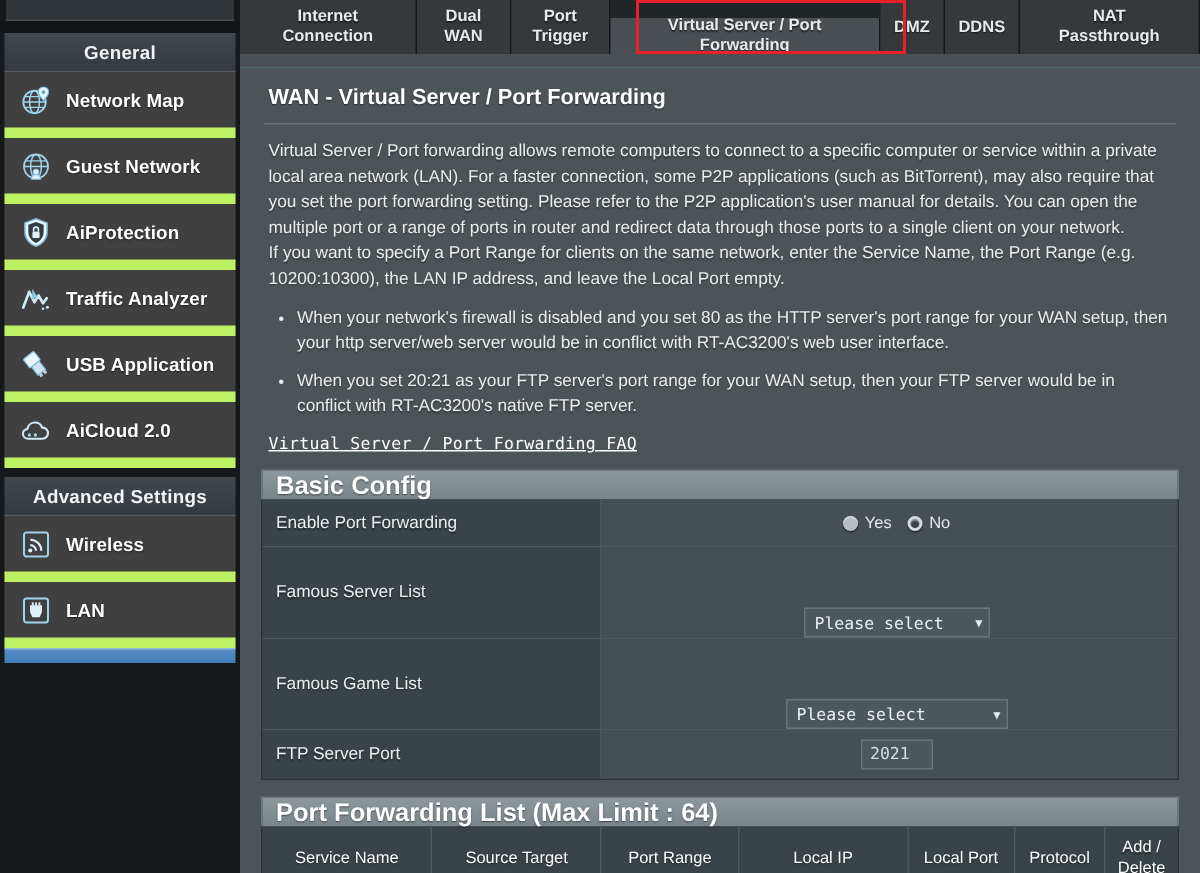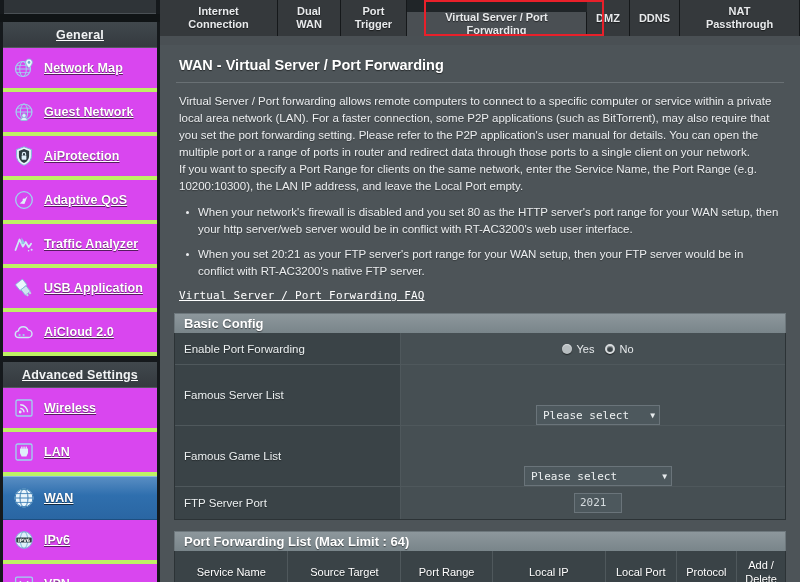--- a/index.html
+++ b/index.html
@@ -19,25 +19,24 @@
     width: 800px;
     height: 582px;
     display: flex;
     background: #14181b;
   }
 
   
   .sidebar {
     width: 160px;
     flex: 0 0 160px;
-    height: 582px;
+    height: 442px;
     background: #15191c;
     position: relative;
     overflow: hidden;
-    text-decoration: underline;
   }
   .sidebar-stub {
     height: 14px;
     margin: 0 4px;
     background: #2f3438;
     border-bottom: 1px solid #4a5055;
   }
   .sidebar-gap { height: 8px; background: #101416; }
 
   .nav-group { margin: 0 3px 6px 3px; }
@@ -52,22 +51,22 @@
     font-weight: bold;
     letter-spacing: .2px;
     border-bottom: 1px solid #53595e;
   }
 
   .nav-item {
     height: 44px;
     display: flex;
     align-items: center;
     padding-left: 8px;
-    background: #d946ef;
-    border-bottom: 4px solid #bef264;
+    background: #404040;
+    border-bottom: 7px solid #bef264;
     cursor: pointer;
     position: relative;
   }
   .nav-item.active {
     background: linear-gradient(to bottom, #5b8fc4 0%, #2f6fae 45%, #2a66a3 100%);
     border-bottom: 1px solid #1d4e80;
   }
   .nav-item.active::before {
     content: "";
     position: absolute;
@@ -212,21 +211,21 @@
     letter-spacing: .2px;
   }
 
   
   .panel { margin-top: 11px; }
   .panel-head {
     height: 20px;
     line-height: 20px;
     background: linear-gradient(to bottom, #8d979c 0%, #79858a 100%);
     color: #ffffff;
-    font-size: 13px;
+    font-size: 17px;
     font-weight: bold;
     padding-left: 9px;
     text-shadow: 0 1px 1px rgba(0,0,0,.5);
     border: 1px solid #6d777c;
     border-bottom: none;
   }
   .panel-body {
     background: #3e474b;
     border: 1px solid #2c3336;
     border-top: none;
@@ -437,30 +436,20 @@
           <svg width="22" height="22" viewBox="0 0 22 22">
               <path d="M11 1.8 3.6 4.6v6.1c0 4.6 3.2 8.1 7.4 9.5 4.2-1.4 7.4-4.9 7.4-9.5V4.6z" fill="#eaf6fc" stroke="#7fb8d8" stroke-width="1"></path>
               <path d="M11 4 5.9 5.9v4.8c0 3.5 2.4 6.2 5.1 7.3 2.7-1.1 5.1-3.8 5.1-7.3V5.9z" fill="#2f3d44"></path>
               <rect x="8.6" y="10.4" width="4.8" height="4.3" rx=".7" fill="#dff0fa"></rect>
               <path d="M9.4 10.4v-1.4a1.6 1.6 0 0 1 3.2 0v1.4" fill="none" stroke="#dff0fa" stroke-width="1.1"></path>
             </svg>
         </span>
         <span class="nav-label">AiProtection</span>
       </div>
 
-      <div class="nav-item">
-        <span class="nav-ico">
-          <svg width="22" height="22" viewBox="0 0 22 22">
-              <circle cx="11" cy="11" r="8.3" fill="none" stroke="#9fd4ef" stroke-width="1.3"></circle>
-              <path d="M6.8 14.4 14.6 6.9l-3.2 8.2z" fill="#dff0fa"></path>
-              <circle cx="11" cy="11" r="1.4" fill="#dff0fa"></circle>
-            </svg>
-        </span>
-        <span class="nav-label">Adaptive QoS</span>
-      </div>
 
       <div class="nav-item">
         <span class="nav-ico">
           <svg width="22" height="22" viewBox="0 0 22 22">
               <path d="M2.5 17 6.5 6.5l3.4 7 2.8-4.5 3 5.2 2.4-3.4" fill="none" stroke="#cfe9f7" stroke-width="1.8" stroke-linejoin="round" stroke-linecap="round"></path>
               <path d="M8.5 4.5 12 10l-3.5 1.5z" fill="#8fc8e6"></path>
               <circle cx="18.6" cy="16.8" r="1" fill="#cfe9f7"></circle>
               <circle cx="15.6" cy="17.8" r=".8" fill="#cfe9f7"></circle>
             </svg>
         </span>

